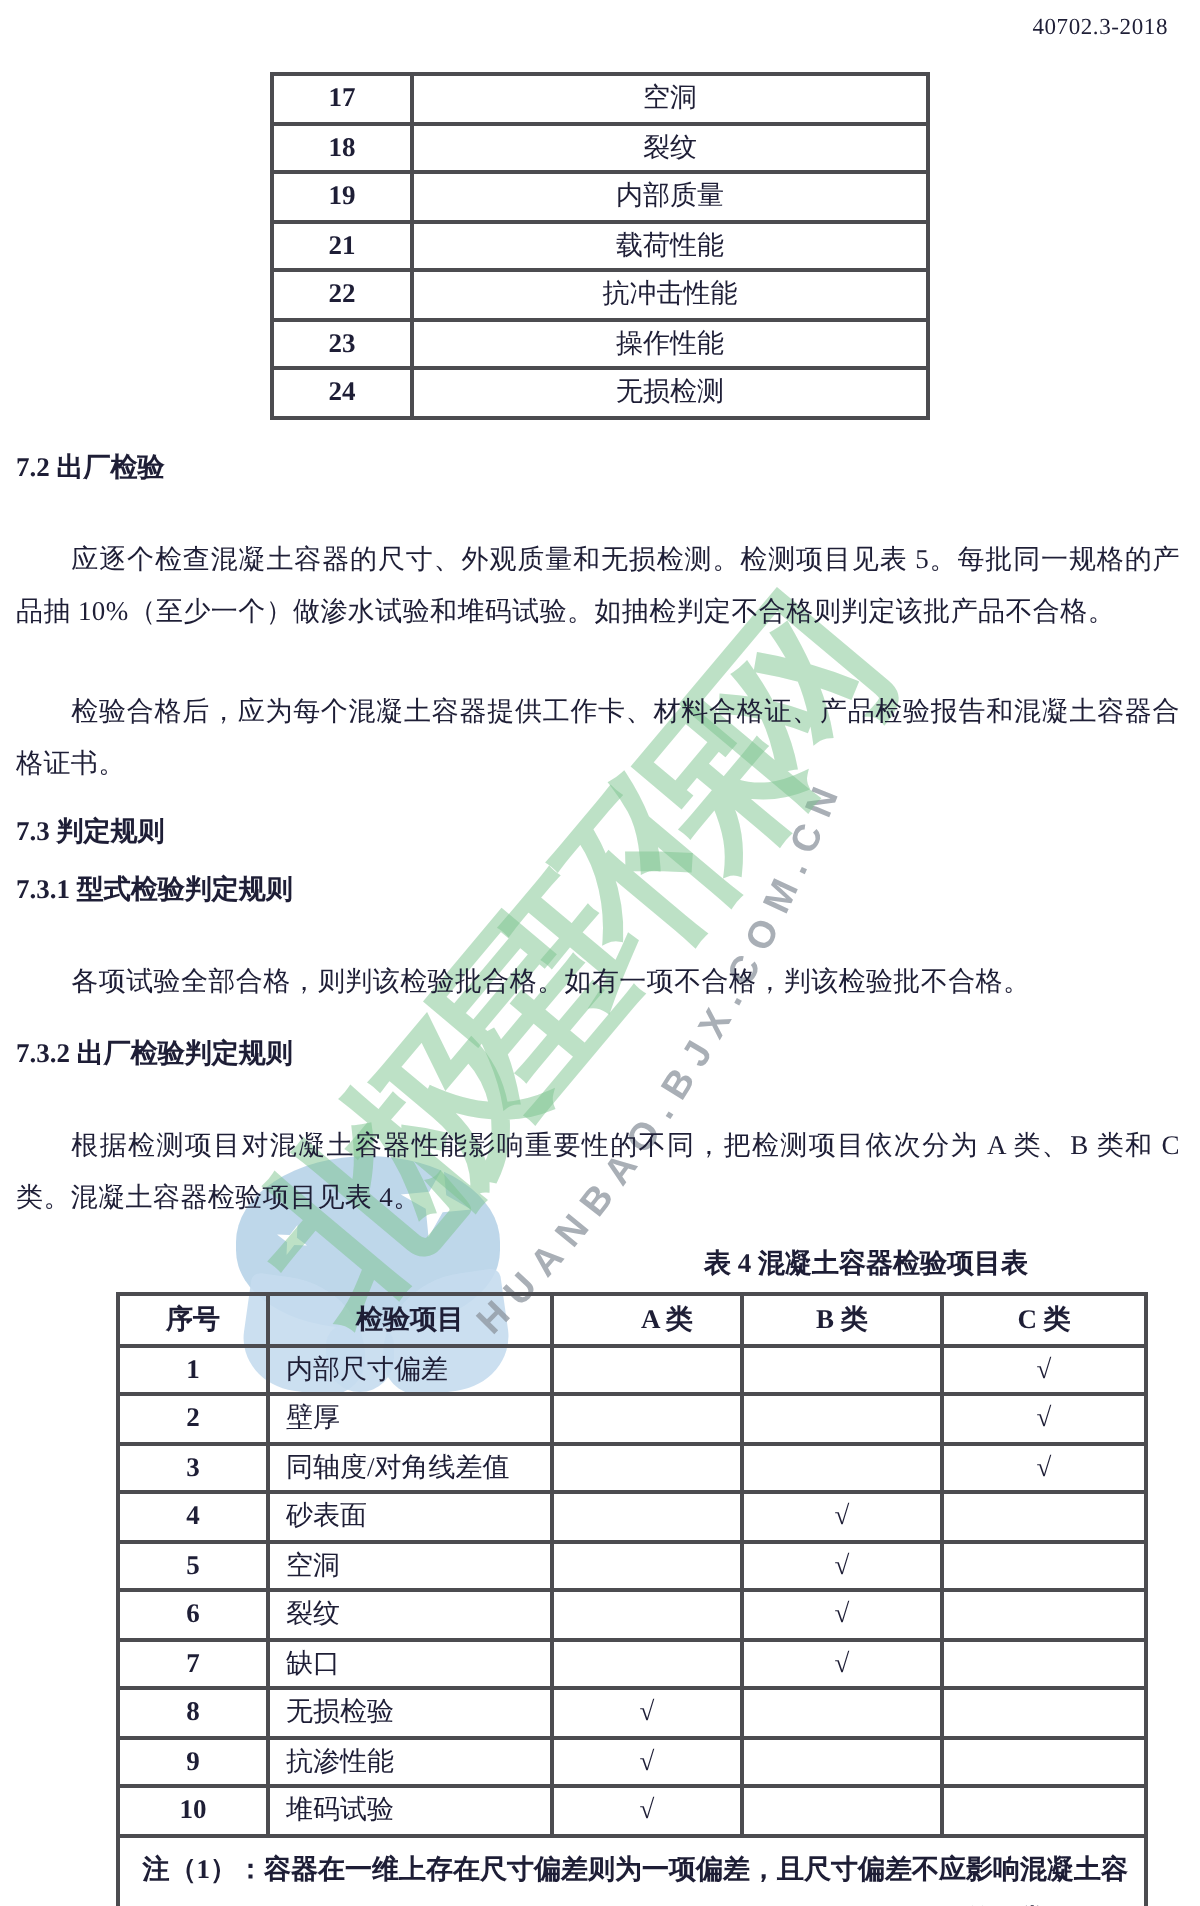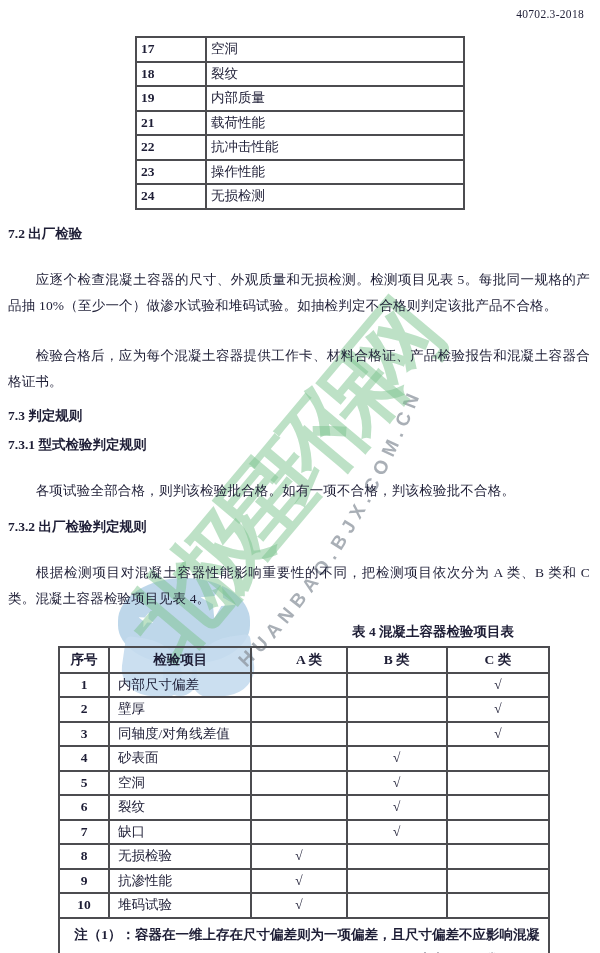--- a/index.html
+++ b/index.html
@@ -53,40 +53,40 @@
 
   .doc-number {
     text-align:right; font-size:11.5px; letter-spacing:0.3px;
     padding-right:6px; height:16px;
   }
 
   table { border-collapse:collapse; }
   td,th { border:2px solid #4c4c50; font-size:13.5px; color:#1e1e36; }
 
   .top-table { margin:12px 0 0 127px; width:330px; }
-  .top-table td { height:24.5px; text-align:left; padding:0 4px; }
+  .top-table td { height:24.5px; text-align:center; padding:0 4px; }
   .top-table td:first-child { width:70px; font-weight:bold; }
 
   .h-section { font-weight:bold; font-size:13.5px; }
   .h-72  { margin:15px 0 7px 0; }
   .h-73  { margin:12px 0 7px 0; }
   .h-731 { margin:11px 0 13px 0; }
   .h-732 { margin:14px 0 13px 0; }
 
   .para {
     line-height:26px; text-indent:2.05em; text-align:justify;
     letter-spacing:0.2px; margin-bottom:2px;margin-top:24px;
   }
 
   .t4-title { width:506px; text-align:right; font-weight:bold; margin:11px 0 5px 0; }
 
   .table4 { margin-left:50px; width:492px; table-layout:fixed; }
   .table4 th { height:26px; font-weight:bold; text-align:center; }
   .table4 td { height:24.5px; text-align:center; padding:0 4px; }
-  .table4 th:nth-child(1) { width:50px; }
+  .table4 th:nth-child(1) { width:75px; }
   .table4 th:nth-child(2) { width:142px; }
   .table4 th:nth-child(3) { width:95px;padding-left:20px; }
   .table4 th:nth-child(4) { width:100px; }
   .table4 th:nth-child(5) { width:102px; }
   .table4 tbody td:nth-child(2) { text-align:left; padding-left:8px; }
   .table4 tbody td:nth-child(1) { font-weight:bold; }
   .table4 .note-cell {
     text-align:right; line-height:25px; padding:3px 8px; font-weight:bold;
   }
 </style>

